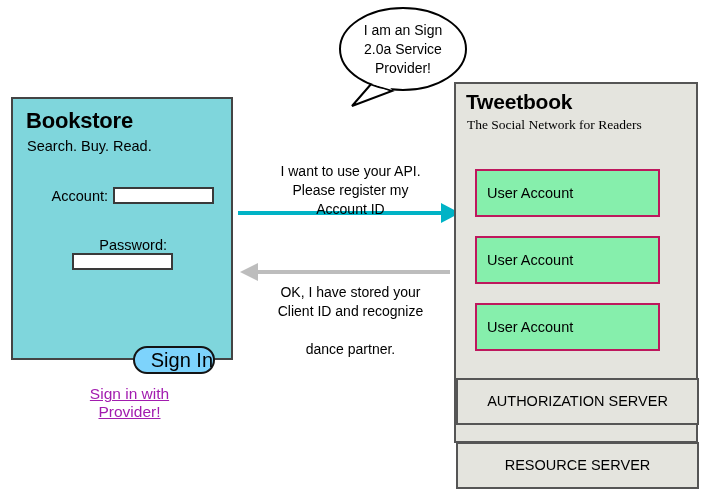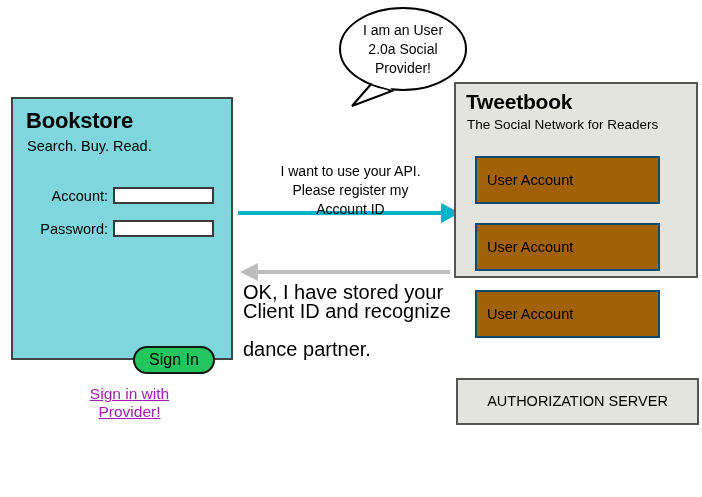--- a/index.html
+++ b/index.html
@@ -70,37 +70,37 @@
     background: #ffffff;
     border: 2px solid #3a3a3a;
     box-sizing: border-box;
     padding: 0 2px;
     font-family: "Liberation Sans", sans-serif;
     font-size: 12px;
     color: #000;
     outline: none;
   }
   #row-username { top: 88px; }
-  #row-password { top: 121px; }
+  #row-password { top: 138px; flex-direction: column; }
 
   #signin-button {
     position: absolute;
     left: 120px;
     top: 247px;
     width: 82px;
     height: 28px;
-    background: #22c55e;
+    background: #7dd3fc;
     border: 2px solid #141414;
     border-radius: 16px;
     box-sizing: border-box;
     font-family: "Liberation Sans", sans-serif;
-    font-size: 16px;
+    font-size: 20px;
     color: #000000;
     line-height: 24px;
-    text-align: center;
+    text-align: right;
     padding: 0;
     cursor: pointer;
   }
   #signin-with-link {
     position: absolute;
     left: 0;
     top: 286px;
     width: 233px;
     text-align: center;
     font-size: 15.5px;
@@ -110,49 +110,51 @@
     cursor: pointer;
   }
   #signin-with-link .l2 { display: block; }
 
   
   #tweetbook-panel {
     position: absolute;
     left: 454px;
     top: 82px;
     width: 244px;
-    height: 196px;
+    height: 361px;
     background: #E4E4DE;
     border: 2px solid #555555;
     box-sizing: border-box;
   }
   #tweetbook-title {
     position: absolute;
     left: 10px;
     top: 6px;
     font-size: 21px;
     font-weight: bold;
     color: #000000;
     letter-spacing: -0.2px;
   }
   #tweetbook-tagline {
     position: absolute;
     left: 11px;
     top: 33px;
     font-size: 13.5px;
     color: #000000;
+    font-family: Liberation Serif, serif;
   }
   .user-account-box {
     position: absolute;
     left: 19px;
     width: 185px;
     height: 48px;
-    background: #a16207;
-    border: 2px solid #0c4a6e;
-    box-sizing: border-box;
+    background: #86efac;
+    border: 2px solid #be185d;
+    box-sizing: border-box;
+    margin-top: 13px;
   }
   .user-account-box span {
     position: absolute;
     left: 10px;
     top: 14px;
     font-size: 14.5px;
     color: #000000;
   }
   #ua-0 { top: 72px; }
   #ua-1 { top: 139px; }
@@ -195,22 +197,22 @@
     text-align: center;
     font-size: 14px;
     line-height: 19px;
     color: #000000;
   }
   #arrow-label-response {
     position: absolute;
     left: 243px;
     top: 283px;
     width: 215px;
-    text-align: left;
-    font-size: 20px;
+    text-align: center;
+    font-size: 14px;
     line-height: 19px;
     color: #000000;
   }
 </style>
 </head>
 <body>
 
 <div id="canvas">
 
   <svg width="702" height="497" style="position:absolute;left:0;top:0;">
@@ -226,22 +228,22 @@
       <polygon points="441,203 460,213 441,223" fill="#00B3C6"></polygon>
     </g>
 
     <g>
       <line x1="256" y1="272" x2="450" y2="272" stroke="#BDBDBD" stroke-width="4"></line>
       <polygon points="258,263 240,272 258,281" fill="#BDBDBD"></polygon>
     </g>
   </svg>
 
   <div id="speech-bubble-text">
-    <span>I am an User</span><br>
-    <span>2.0a Social</span><br>
+    <span>I am an Sign</span><br>
+    <span>2.0a Service</span><br>
     <span>Provider!</span>
   </div>
 
   <div id="bookstore-panel">
     <div id="bookstore-title">Bookstore</div>
     <div id="bookstore-tagline">Search. Buy. Read.</div>
 
     <div class="field-row" id="row-username">
       <div class="field-label">Account:</div>
       <input class="field-input" type="text" value="" style="">
@@ -282,14 +284,15 @@
     </div>
     <div class="user-account-box" id="ua-1">
       <span>User Account</span>
     </div>
     <div class="user-account-box" id="ua-2">
       <span>User Account</span>
     </div>
   </div>
 
   <div class="server-box" id="auth-server">AUTHORIZATION SERVER</div>
+  <div class="server-box" id="res-server">RESOURCE SERVER</div>
 
 </div>
 
 </body></html>

